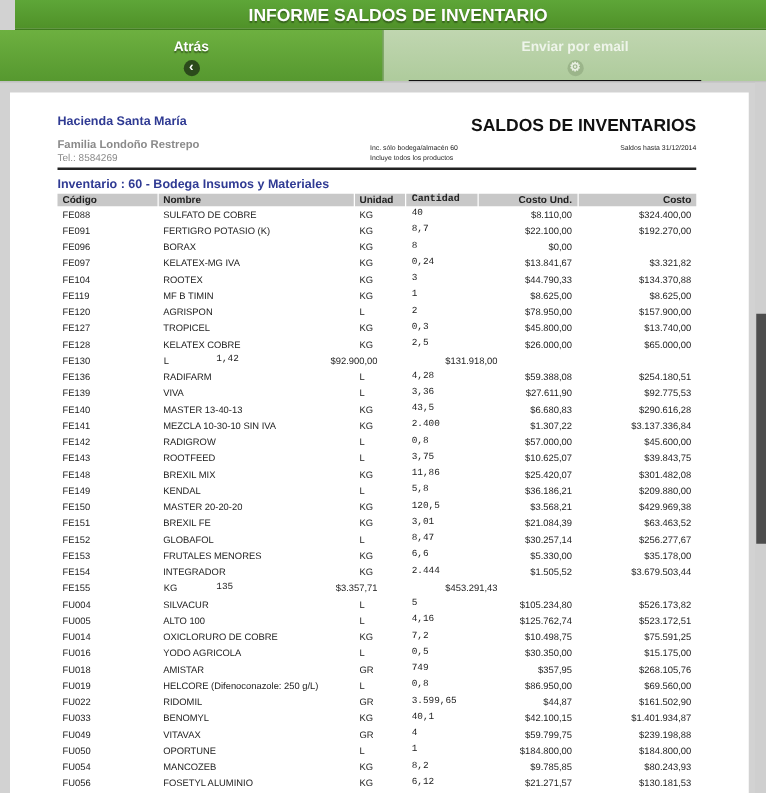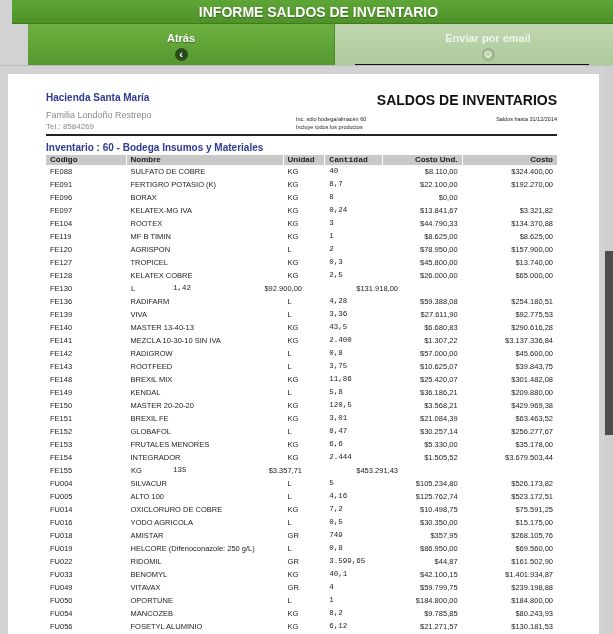--- a/index.html
+++ b/index.html
@@ -5,21 +5,21 @@
   * { box-sizing: border-box; margin: 0; padding: 0; }
   html, body { width: 613px; height: 634px; overflow: hidden; background: #d2d2d2; font-family: "Liberation Sans", sans-serif; }
 
   .titlebar {
     position: absolute; left: 12px; top: 0; width: 613px; height: 24px;
     background: linear-gradient(#5ea638, #4f9128);
     border-bottom: 1px solid #3e7a1e;
     color: #fff; font-size: 14px; font-weight: bold; text-align: center; line-height: 24px;
     text-shadow: 0 1px 1px rgba(0,0,0,0.35);
   }
-  .navbar { position: absolute; left: 0; top: 24px; width: 555px; height: 41px; display: flex; padding-left: 28px; }
+  .navbar { position: absolute; left: 0; top: 24px; width: 555px; height: 41px; display: flex; }
   .nav-btn { flex: 0 0 auto; height: 41px; position: relative; text-align: center; cursor: pointer; }
   .nav-back { width: 307px; background: linear-gradient(#6db040, #56982f); border-right: 1px solid #4e8a2c; }
   .nav-email { width: 306px; background: linear-gradient(#c0d6b0, #aecb9c); }
   .nav-label { display: block; font-size: 11px; font-weight: bold; padding-top: 8px; }
   .nav-back .nav-label { color: #fff; text-shadow: 0 1px 1px rgba(0,0,0,0.4); }
   .nav-email .nav-label { color: #eef4ea; font-weight: bold; }
   .nav-icon {
     display: block; width: 13px; height: 13px; border-radius: 50%; margin: 4px auto 0;
     font-size: 11px; line-height: 13px; font-weight: bold; text-align: center;
   }
@@ -28,21 +28,21 @@
   .email-underline { position: absolute; left: 20px; right: 52px; bottom: -1px; height: 2px; background: #111; }
 
   .scroll-area { position: absolute; left: 0; top: 65px; width: 613px; height: 569px; background: #d2d2d2; border-top: 1px solid #bdbdbd; }
   .page {
     position: absolute; left: 8px; top: 8px; width: 591px; height: 570px; background: #fff;
   }
   .scrollbar { position: absolute; left: 604px; top: 0; width: 9px; height: 569px; background: #cfcfcf; }
   .scroll-thumb { position: absolute; left: 1px; top: 222px; width: 8px; height: 184px; background: #4d4d4d; }
 
   .company { position: absolute; left: 38px; top: 18px; font-size: 10px; font-weight: bold; color: #2f3a93; }
-  .family { position: absolute; left: 38px; top: 36px; font-size: 9px; font-weight: normal; color: #8a8a8a; }
+  .family { position: absolute; left: 38px; top: 36px; font-size: 9px; font-weight: bold; color: #8a8a8a; }
   .tel { position: absolute; left: 38px; top: 48px; font-size: 8px; color: #8a8a8a; }
   .report-title { position: absolute; right: 42px; top: 18px; font-size: 14px; font-weight: bold; color: #111; }
   .note1 { position: absolute; left: 288px; top: 42px; font-size: 5.5px; color: #222; }
   .note2 { position: absolute; left: 288px; top: 50px; font-size: 5.5px; color: #222; }
   .saldos-hasta { position: absolute; right: 42px; top: 42px; font-size: 5.5px; color: #222; }
   .rule { position: absolute; left: 38px; top: 60px; width: 511px; height: 2px; background: #222; }
 
   .inv-title { position: absolute; left: 38px; top: 68px; font-size: 10px; font-weight: bold; color: #2f3a93; text-align: center; }
 
   .table { position: absolute; left: 38px; top: 81px; width: 511px; }

